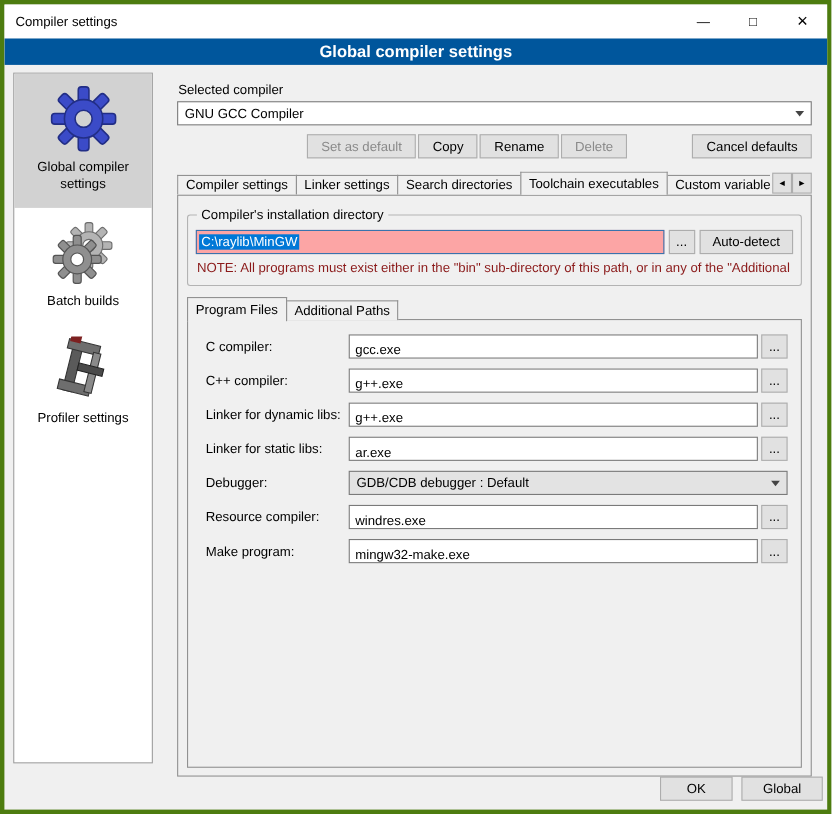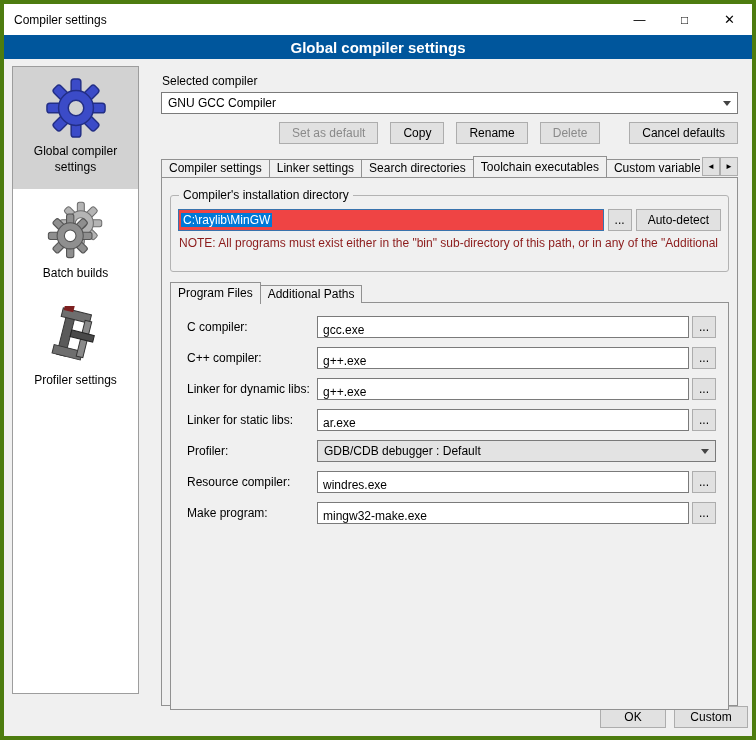--- a/index.html
+++ b/index.html
@@ -28,41 +28,41 @@
   
   .main { position:absolute; left:145px; top:62px; width:603px; padding:2px 14px 0 12px; }
   .field-label { margin:6px 0 4px 1px; }
   .combo { height:22px; border:1px solid #7a7a7a; background:#fff; display:flex;
            align-items:center; justify-content:space-between; padding:0 6px; cursor:default; }
   .chev { width:0; height:0; border-left:4px solid transparent; border-right:4px solid transparent;
           border-top:5px solid #444; flex:none; margin-left:6px; }
   .btn { height:22px; background:#e1e1e1; border:1px solid #adadad; padding:0 12px;
          font-family:"Liberation Sans", sans-serif; font-size:12px; color:#000; cursor:default; }
   .btn.disabled { color:#8a8a8a; }
-  .btn-row { display:flex; gap:12px; margin-top:8px; align-items:flex-end; }
+  .btn-row { display:flex; gap:2px; margin-top:8px; align-items:flex-end; }
   .setdef { margin-left:118px; }
   .reset { margin-left:auto; }
   
   .tabbar { position:relative; margin-top:12px; height:21px; }
   .tabs-clip { display:flex; align-items:flex-end; height:21px; overflow:hidden;
                margin-right:38px; white-space:nowrap; }
   .tab { flex:none; height:18px; line-height:17px; padding:0 7px; background:#f0f0f0;
          border:1px solid #919191; border-bottom:none; margin-right:-1px; cursor:default; }
   .tab.active { height:22px; line-height:21px; margin-bottom:-1px; background:#f0f0f0;
                 position:relative; z-index:3; }
   .tab-scroll { position:absolute; right:0; bottom:1px; display:flex; }
   .scrollbtn { width:18px; height:19px; padding:0; font-size:8px; display:flex;
                align-items:center; justify-content:center; background:#e1e1e1; border:1px solid #adadad; }
   .tab-panel { border:1px solid #919191; background:#f0f0f0; height:529px; position:relative;
                padding:10px 8px 0; z-index:1; }
   
-  .groupbox { border:1px solid #b3b3b3; border-radius:3px; margin-top:7px; padding:13px 7px 14px; position:relative; }
+  .groupbox { border:1px solid #b3b3b3; border-radius:3px; margin-top:7px; padding:13px 7px 2px; position:relative; }
   .group-legend { position:absolute; top:-8px; left:8px; background:#f0f0f0; padding:0 4px; }
   .dir-row { display:flex; align-items:center; gap:4px; }
-  .dir-input { flex:1; height:22px; border:1px solid #3973ad; background:#ef4444;
+  .dir-input { flex:1; height:22px; border:1px solid #3973ad; background:#fca5a5;
                display:flex; align-items:center; padding:0 2px; overflow:hidden; }
   .dir-input .sel { background:#0078d7; color:#fff; padding:0 2px; white-space:nowrap; }
   .browse { width:24px; padding:0; flex:none; display:flex; align-items:center; justify-content:center; }
   .autodetect { flex:none; padding:0 11px; }
   .note { color:#8b1a1a; margin:5px 1px 7px; white-space:nowrap; overflow:hidden; }
   .subtabbar { display:flex; align-items:flex-end; height:21px; margin-top:10px; position:relative; z-index:2; }
   .sub-panel { border:1px solid #919191; background:#f0f0f0; height:408px; margin-top:-1px;
                padding:13px 12px 0 16px; }
   
   .frow { display:flex; align-items:center; margin-bottom:9px; }
@@ -212,21 +212,21 @@
 
         <div class="frow">
           <div class="frow-label">Linker for static libs:</div>
           <div class="frow-input">
             <span>ar.exe</span>
           </div>
           <button class="btn browse">...</button>
         </div>
 
         <div class="frow">
-          <div class="frow-label">Profiler:</div>
+          <div class="frow-label">Debugger:</div>
           <div class="combo gray">
             <span>GDB/CDB debugger : Default</span>
             <span class="chev"></span>
           </div>
         </div>
 
         <div class="frow">
           <div class="frow-label">Resource compiler:</div>
           <div class="frow-input">
             <span>windres.exe</span>
@@ -241,16 +241,16 @@
           </div>
           <button class="btn browse">...</button>
         </div>
 
       </div>
     </div>
   </div>
 
   <div class="footer">
     <button class="btn ok">OK</button>
-    <button class="btn cancel">Custom</button>
+    <button class="btn cancel">Global</button>
   </div>
 
 </div>
 
 </body></html>

